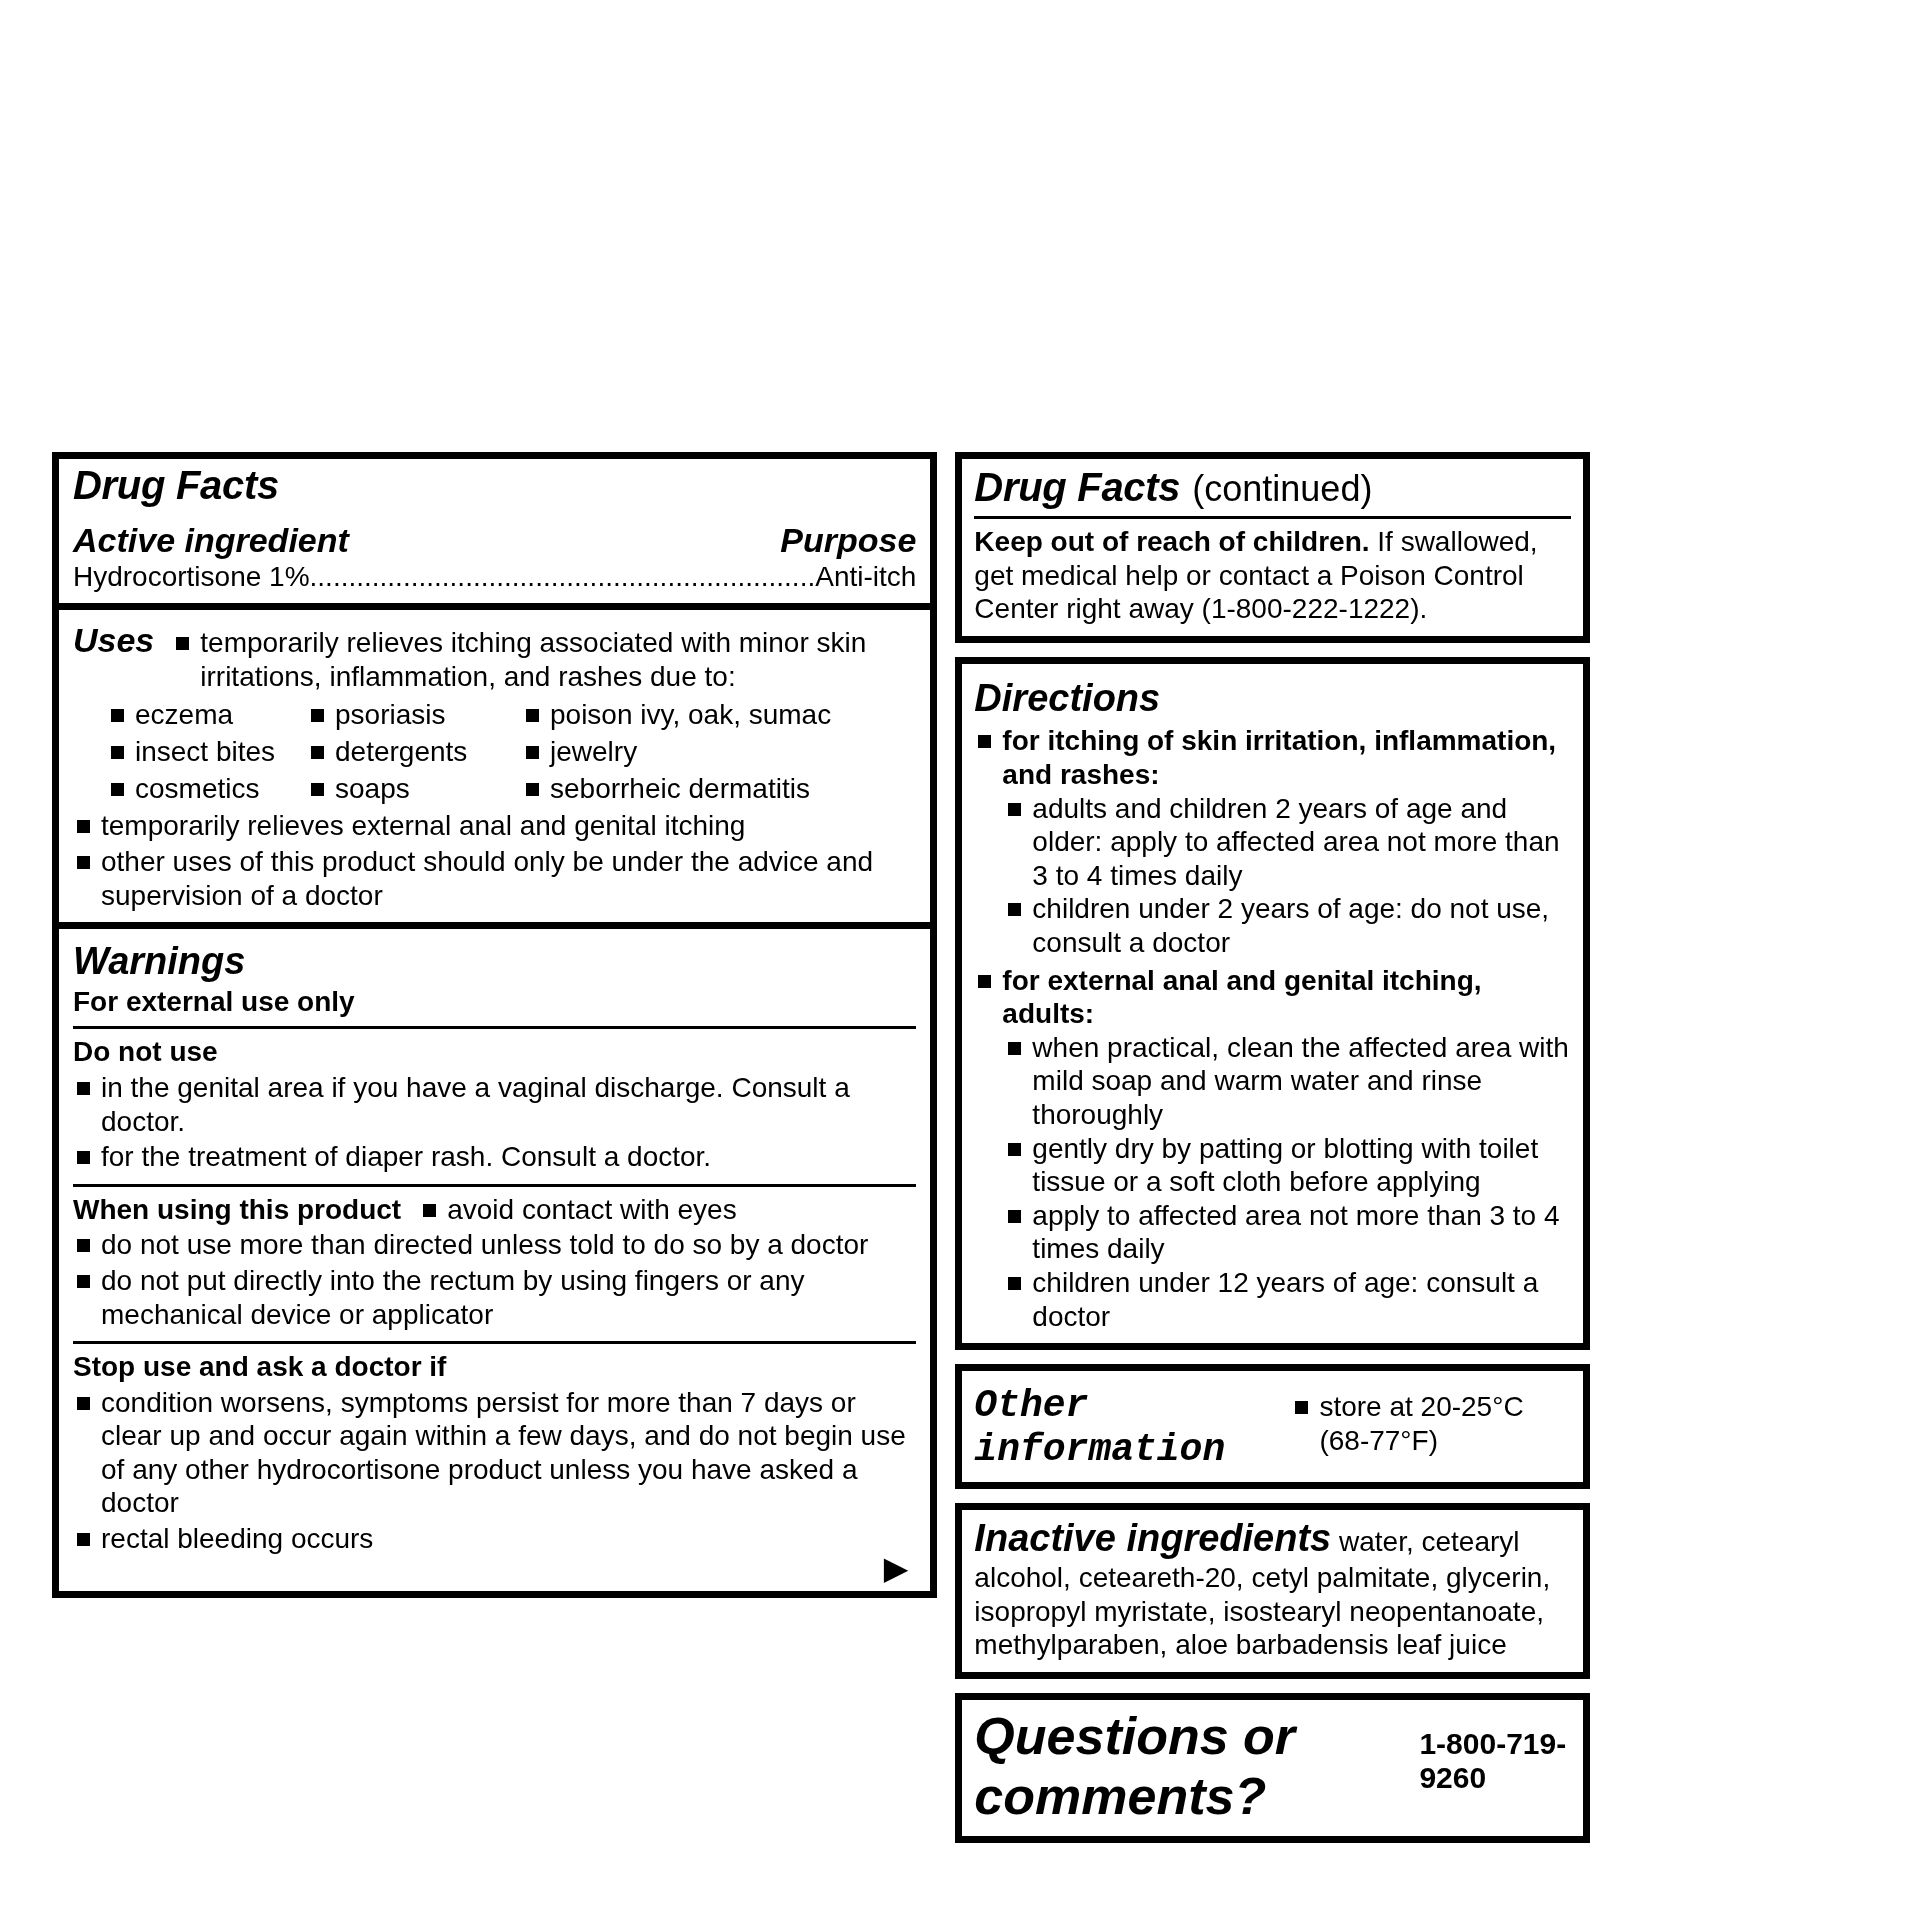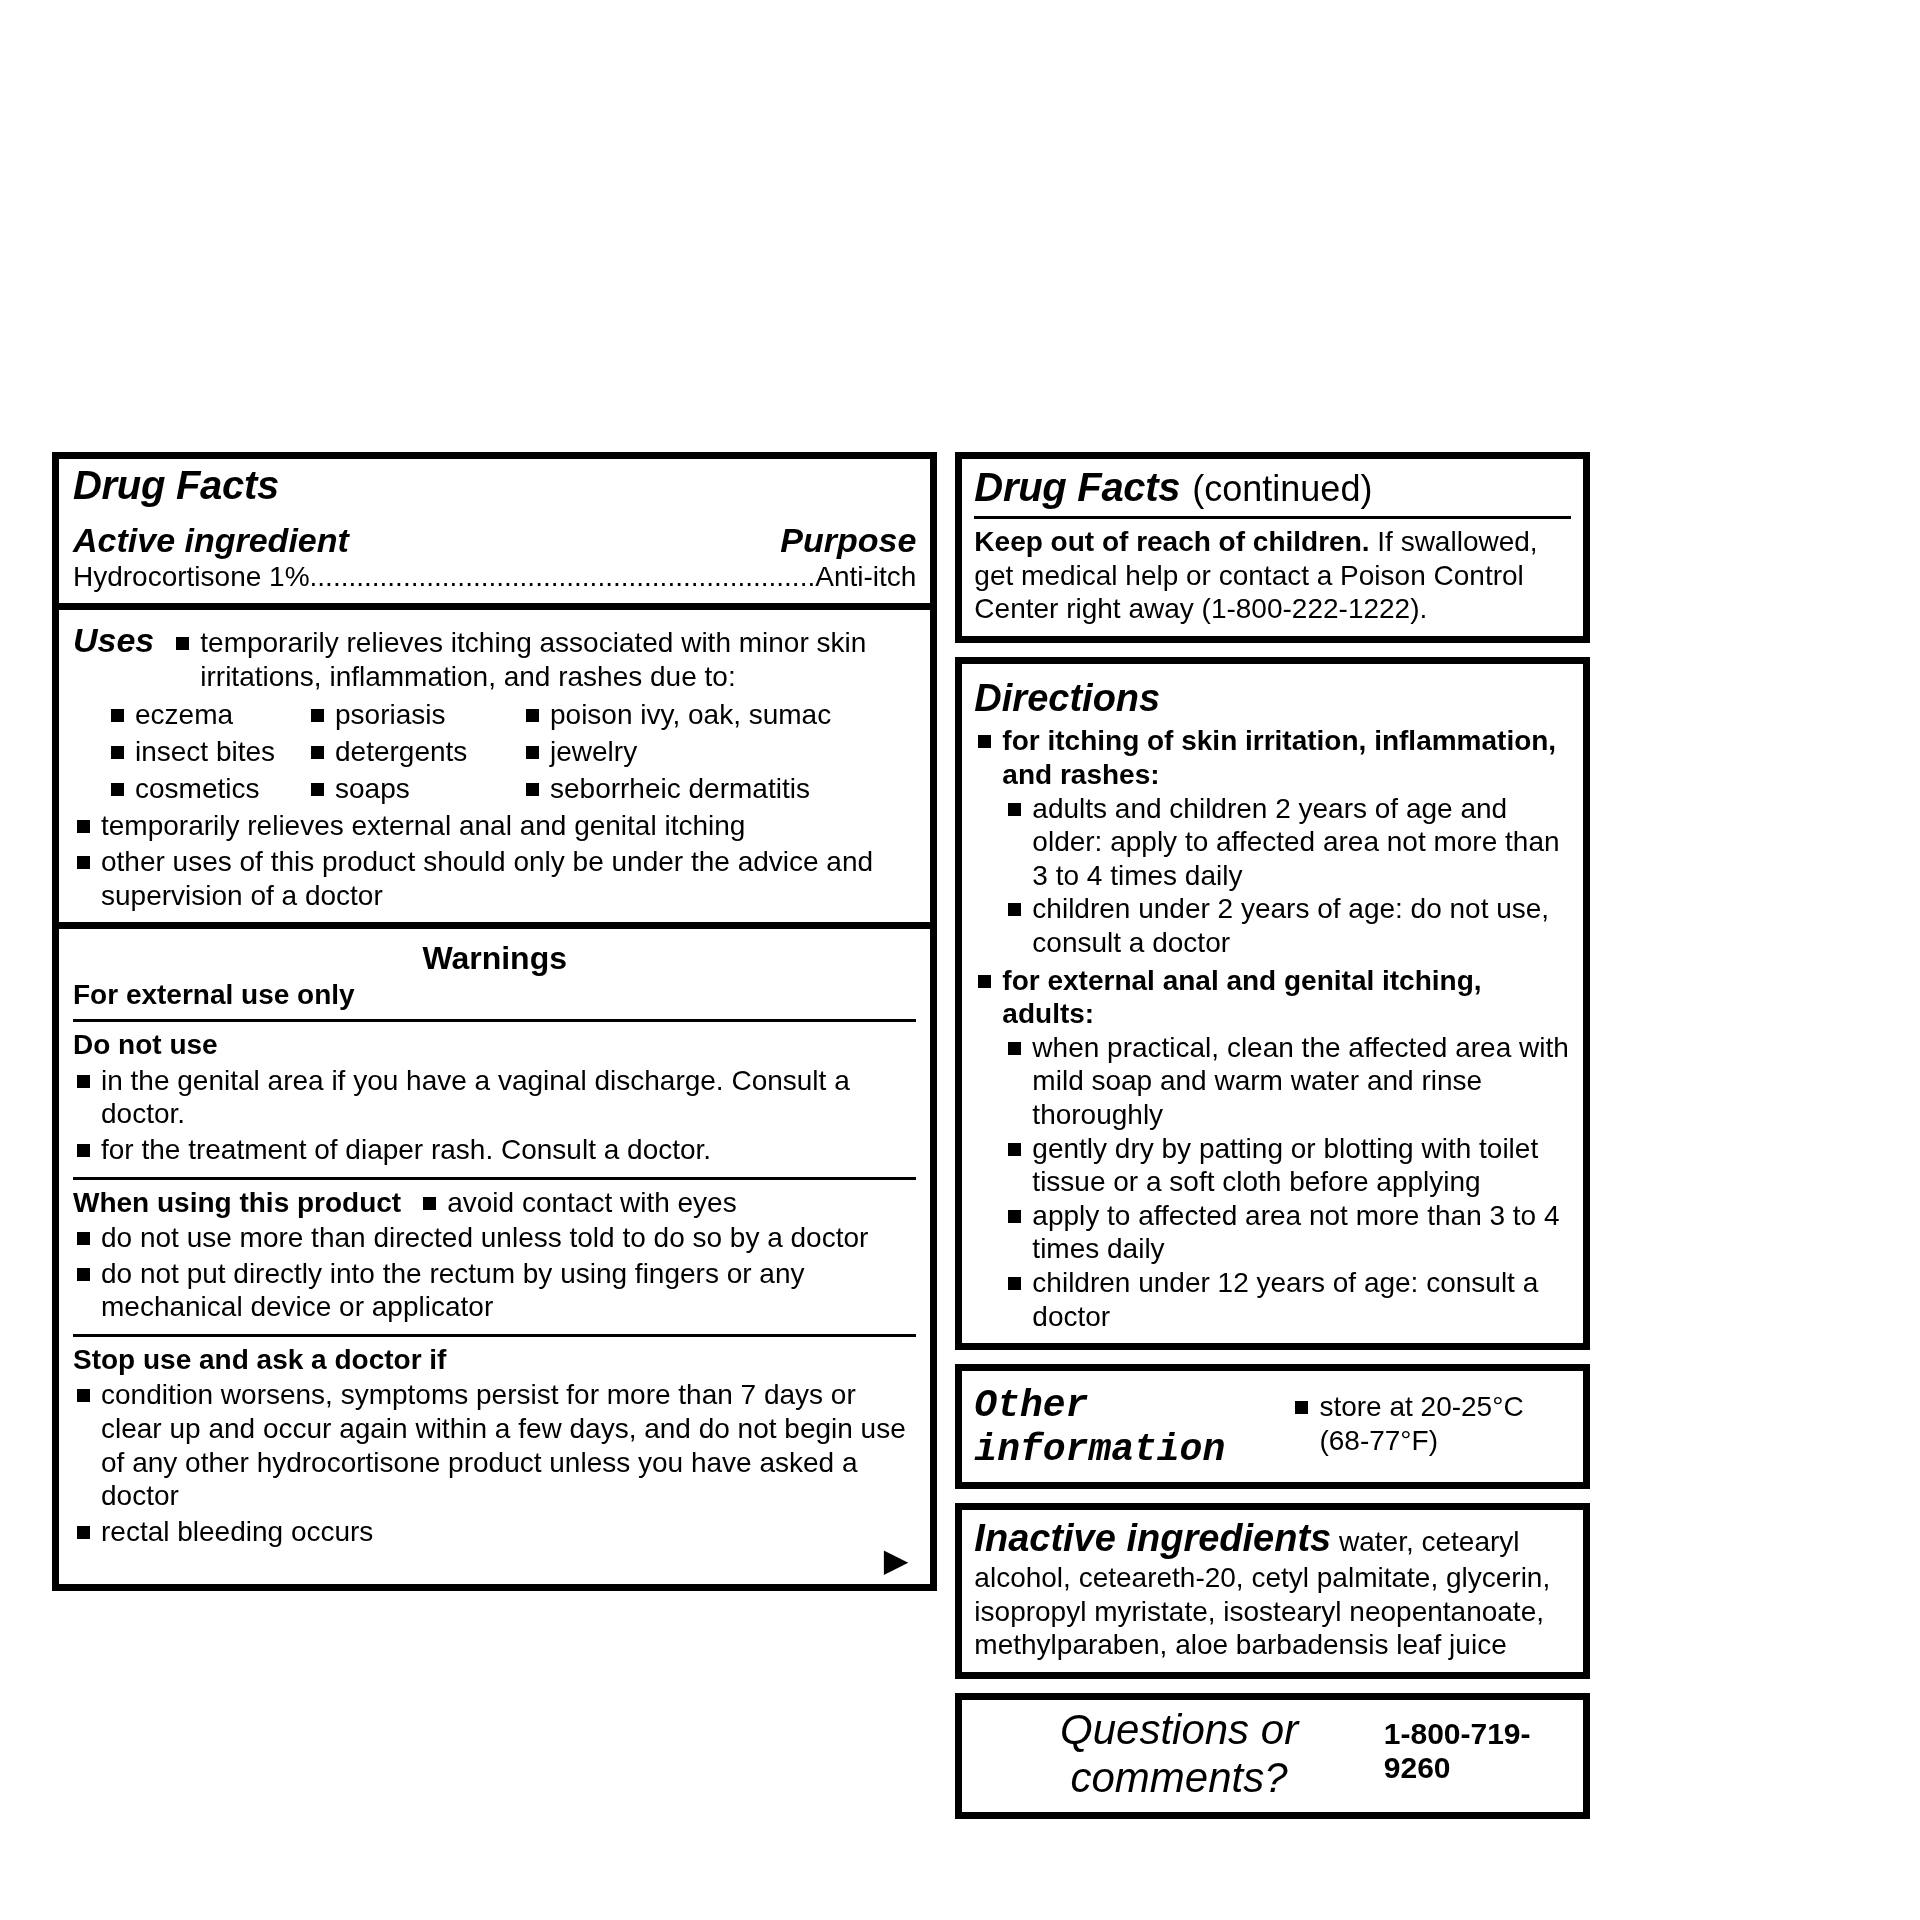--- a/index.html
+++ b/index.html
@@ -154,23 +154,23 @@
     background: #000;
   }
   .arrow {
     text-align: right;
     font-size: 32px;
     line-height: 0.8;
     padding-right: 8px;
   }
   .warn-title {
     font-weight: bold;
-    font-size: 32px;
-    line-height: 1.2;
-    text-align: center;
+    font-style: italic;
+    font-size: 38px;
+    line-height: 1.2;
   }
   .mt6 { margin-top: 6px; }
   .keepout .txt { font-size: 28px; }
   .dir-l1 {
     font-weight: bold;
     font-size: 28px;
     line-height: 1.2;
     position: relative;
     padding-left: 28px;
     margin-top: 4px;
@@ -213,24 +213,23 @@
   .inact .hd {
     font-weight: bold;
     font-style: italic;
     font-size: 38px;
   }
   .qc {
     display: flex;
     align-items: baseline;
   }
   .qc .hd {
-    font-weight: normal;
-    font-style: italic;
-    font-size: 42px;
-    text-align: center;
+    font-weight: bold;
+    font-style: italic;
+    font-size: 52px;
   }
   .qc .num {
     font-weight: bold;
     font-size: 30px;
   }
 </style>
 </head>
 <body>
 
 <div id="page">

